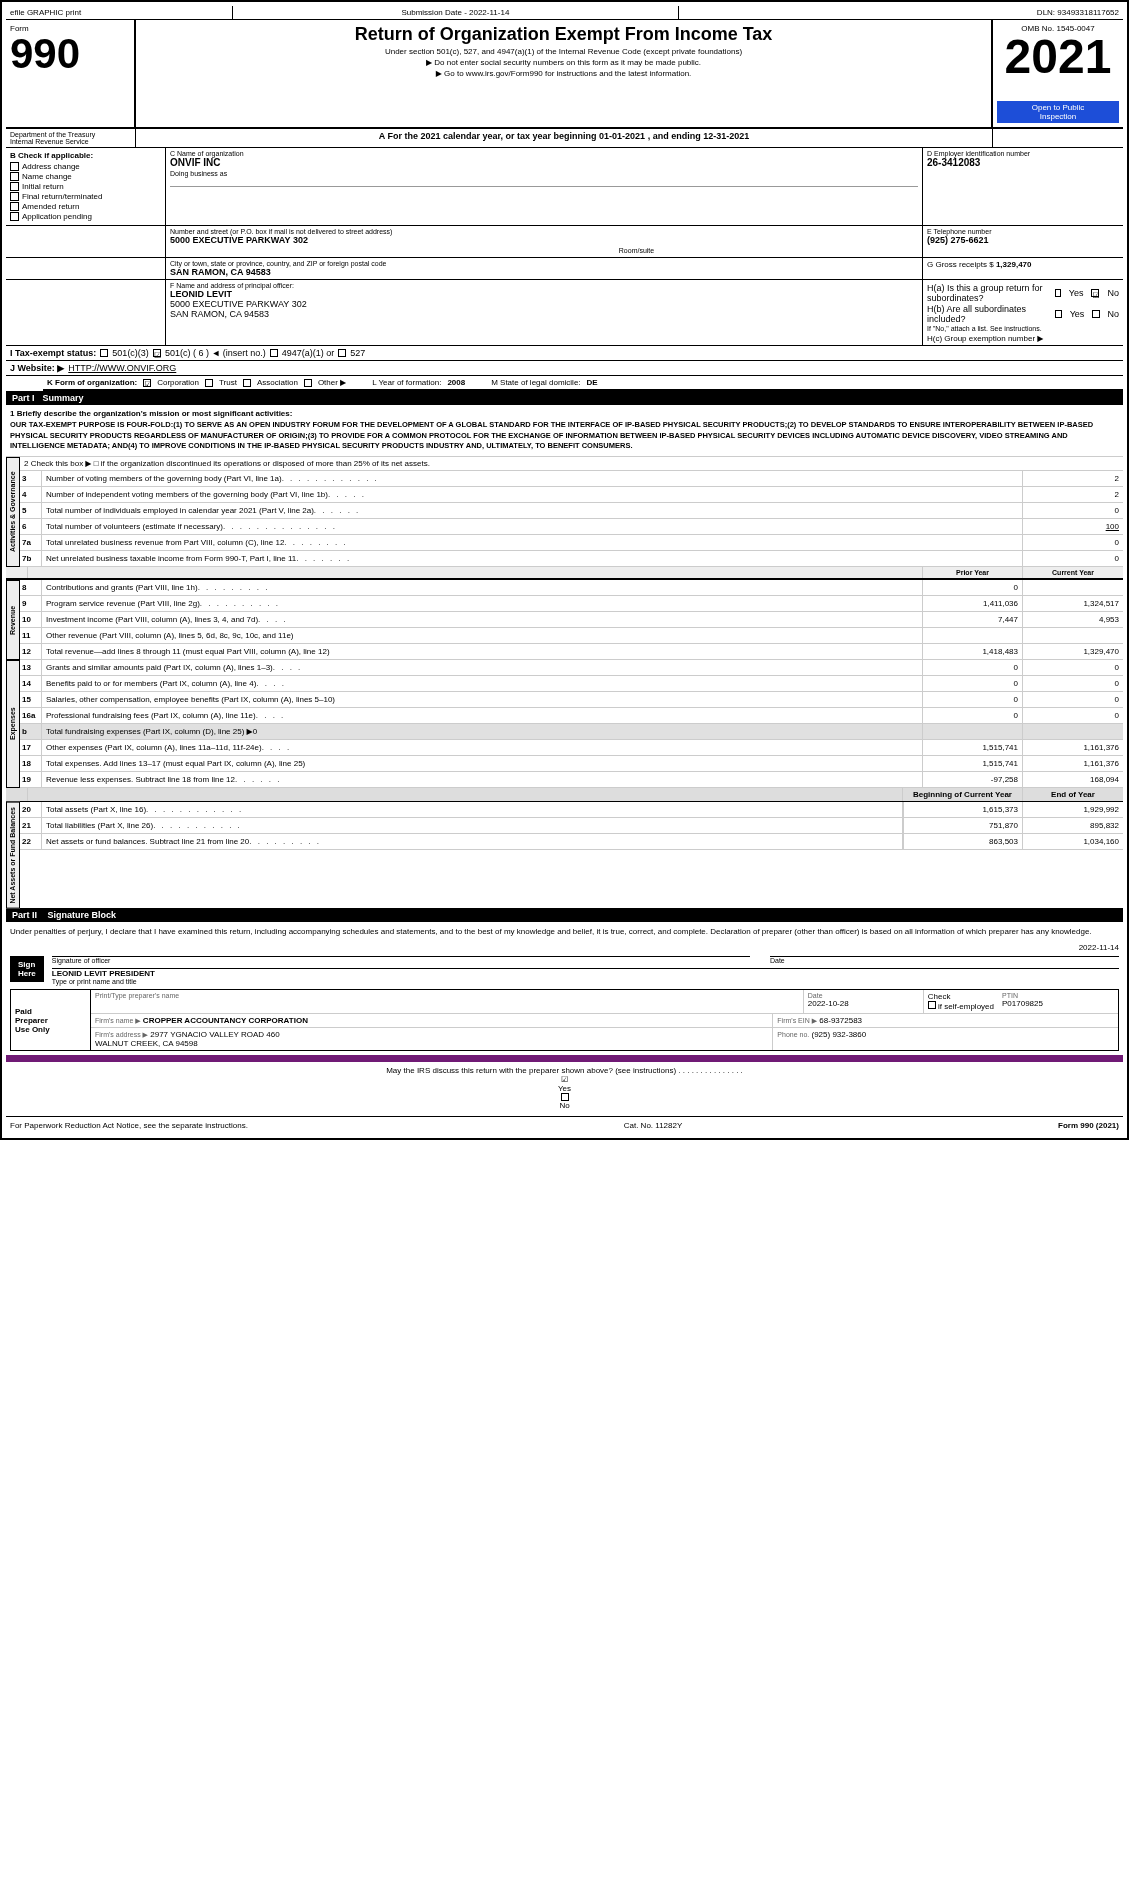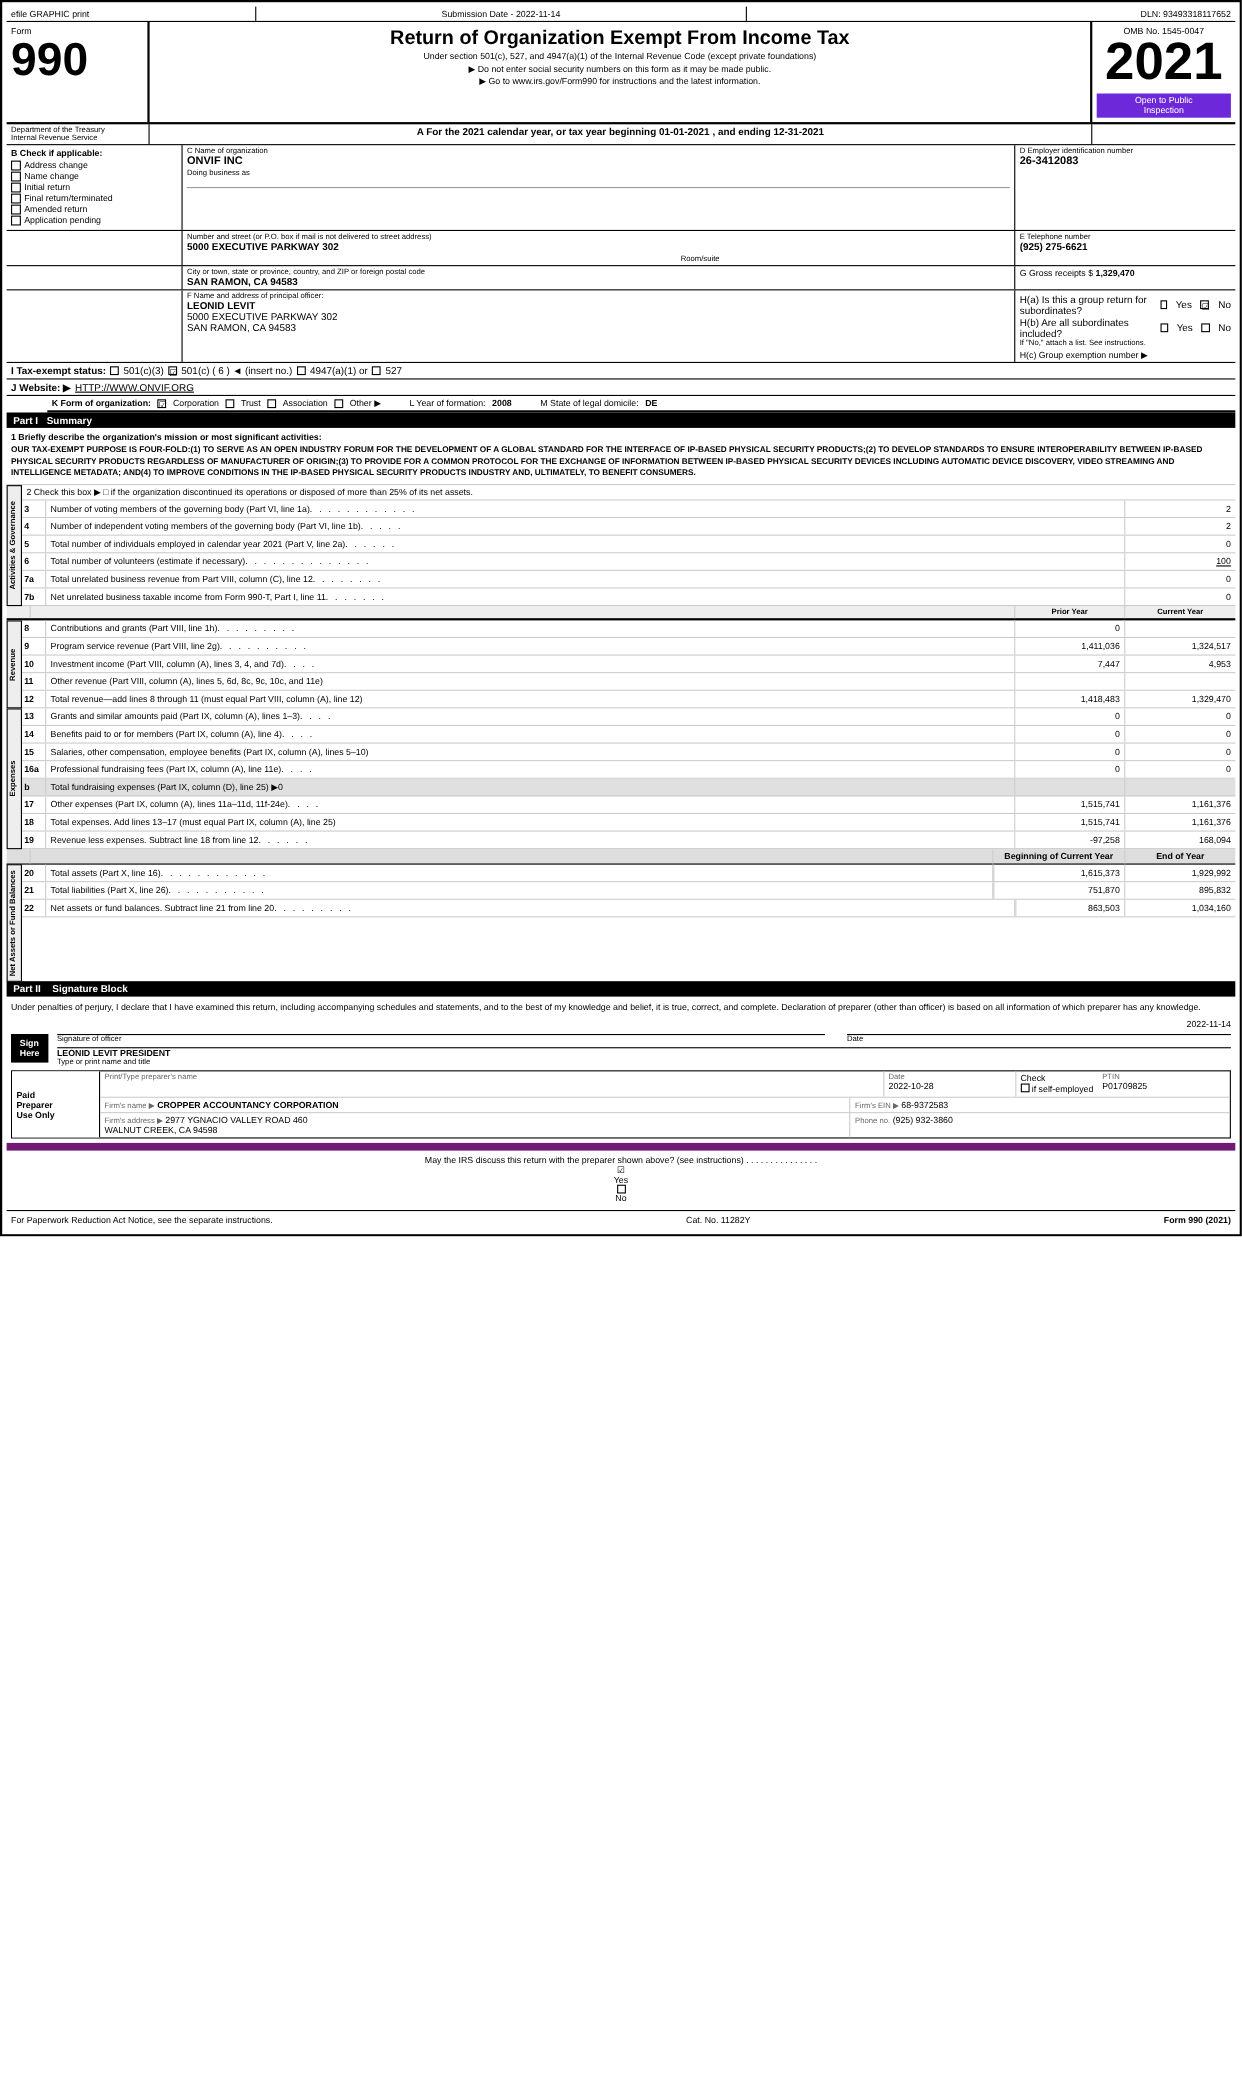--- a/index.html
+++ b/index.html
@@ -17,21 +17,21 @@
     .form-990-box { width: 130px; border-right: 2px solid #000; padding: 4px; }
     .form-label { font-size: 8px; }
     .form-990-num { font-size: 42px; font-weight: bold; line-height: 1; }
     .form-title { flex: 1; border-right: 2px solid #000; padding: 4px 8px; text-align: center; }
     .form-title h1 { font-size: 18px; font-weight: bold; }
     .form-title p { font-size: 8px; margin-top: 2px; }
     .form-title .arrow { font-size: 8px; }
     .omb-box { width: 130px; padding: 4px; text-align: center; }
     .omb-num { font-size: 8px; }
     .year-2021 { font-size: 48px; font-weight: bold; line-height: 1; color: #000; }
-    .open-to-public { background: #6d28d9; color: #fff; text-align: center; padding: 2px; font-size: 8px; margin-top: 4px; }
+    .open-to-public { background: #1d4ed8; color: #fff; text-align: center; padding: 2px; font-size: 8px; margin-top: 20px; }
     
     .dept-row { display: flex; border-bottom: 1px solid #000; }
     .dept-info { width: 130px; border-right: 1px solid #000; padding: 2px 4px; font-size: 7px; }
     .tax-year-row { flex: 1; border-right: 1px solid #000; padding: 2px 8px; font-size: 9px; font-weight: bold; text-align: center; }
     .omb-right { width: 130px; padding: 2px 4px; font-size: 7px; }
     
     
     .section-ab { display: flex; border-bottom: 1px solid #000; }
     .check-boxes { width: 160px; border-right: 1px solid #000; padding: 3px 4px; }
     .check-boxes .section-label { font-weight: bold; font-size: 8px; margin-bottom: 2px; }
@@ -446,21 +446,21 @@
       </div>
       <div class="data-row na-row">
         <div class="num">21</div>
         <div class="desc">Total liabilities (Part X, line 26) <span class="dots">. . . . . . . . . . .</span></div>
         <div style="width:120px; padding:2px 4px; font-size:8px; text-align:right; border-left:1px solid #ccc; border-right:1px solid #ccc; display:flex; align-items:center; justify-content:flex-end;">751,870</div>
         <div class="current">895,832</div>
       </div>
       <div class="data-row na-row">
         <div class="num">22</div>
         <div class="desc">Net assets or fund balances. Subtract line 21 from line 20 <span class="dots">. . . . . . . . .</span></div>
-        <div style="width:100px; padding:2px 4px; font-size:8px; text-align:right; border-left:1px solid #ccc; border-right:1px solid #ccc; display:flex; align-items:center; justify-content:flex-end;">863,503</div>
+        <div style="width:120px; padding:2px 4px; font-size:8px; text-align:right; border-left:1px solid #ccc; border-right:1px solid #ccc; display:flex; align-items:center; justify-content:flex-end;">863,503</div>
         <div class="current">1,034,160</div>
       </div>
     </div>
   </div>
 
   <div class="sig-header">
     <span>Part II</span>
     <span style="margin-left:8px;">Signature Block</span>
   </div>
 

